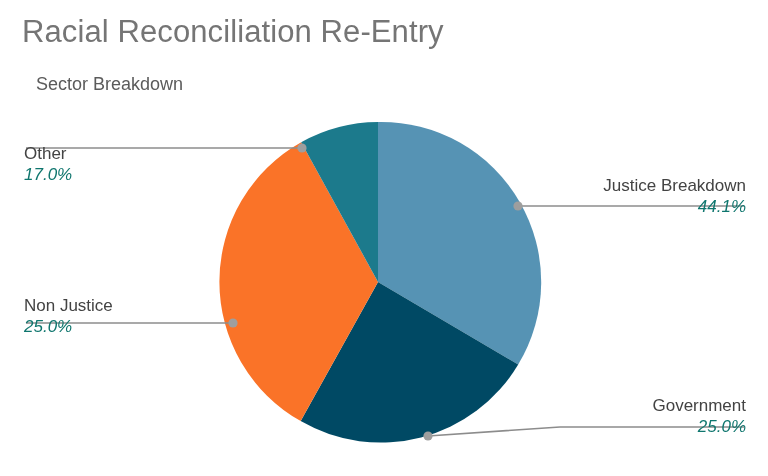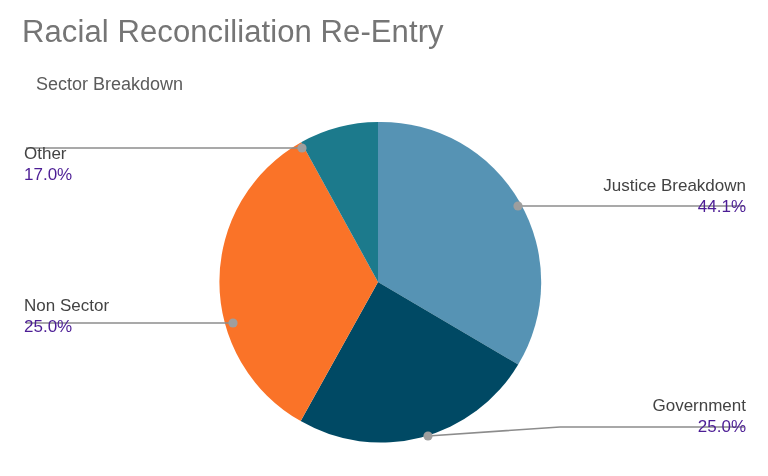--- a/index.html
+++ b/index.html
@@ -58,23 +58,24 @@
     position: absolute;
   }
   .callout .cl-name {
     font-size: 17px;
     color: #434343;
     white-space: nowrap;
     line-height: 20px;
   }
   .callout .cl-value {
     font-size: 17px;
-    color: #4c1d95;
+    color: #0f766e;
     white-space: nowrap;
     line-height: 21px;
+    font-style: italic;
   }
   .callout.align-left .cl-name,
   .callout.align-left .cl-value { text-align: left; }
   .callout.align-right .cl-name,
   .callout.align-right .cl-value { text-align: right; }
 
   
   #callout-other      { left: 24px;  top: 122px; width: 120px; margin-top: 22px; }
   #callout-nonprofit  { left: 24px;  top: 296px; width: 150px; }
   #callout-justice    { left: 556px; top: 176px; width: 190px; }
@@ -116,21 +117,21 @@
       <circle class="leader-dot" cx="428" cy="436" r="4.6"></circle>
     </g>
   </svg>
 
   <div class="callout align-left" id="callout-other">
     <div class="cl-name">Other</div>
     <div class="cl-value">17.0%</div>
   </div>
 
   <div class="callout align-left" id="callout-nonprofit">
-    <div class="cl-name">Non Sector</div>
+    <div class="cl-name">Non Justice</div>
     <div class="cl-value">25.0%</div>
   </div>
 
   <div class="callout align-right" id="callout-justice">
     <div class="cl-name">Justice Breakdown</div>
     <div class="cl-value">44.1%</div>
   </div>
 
   <div class="callout align-right" id="callout-government">
     <div class="cl-name">Government</div>

